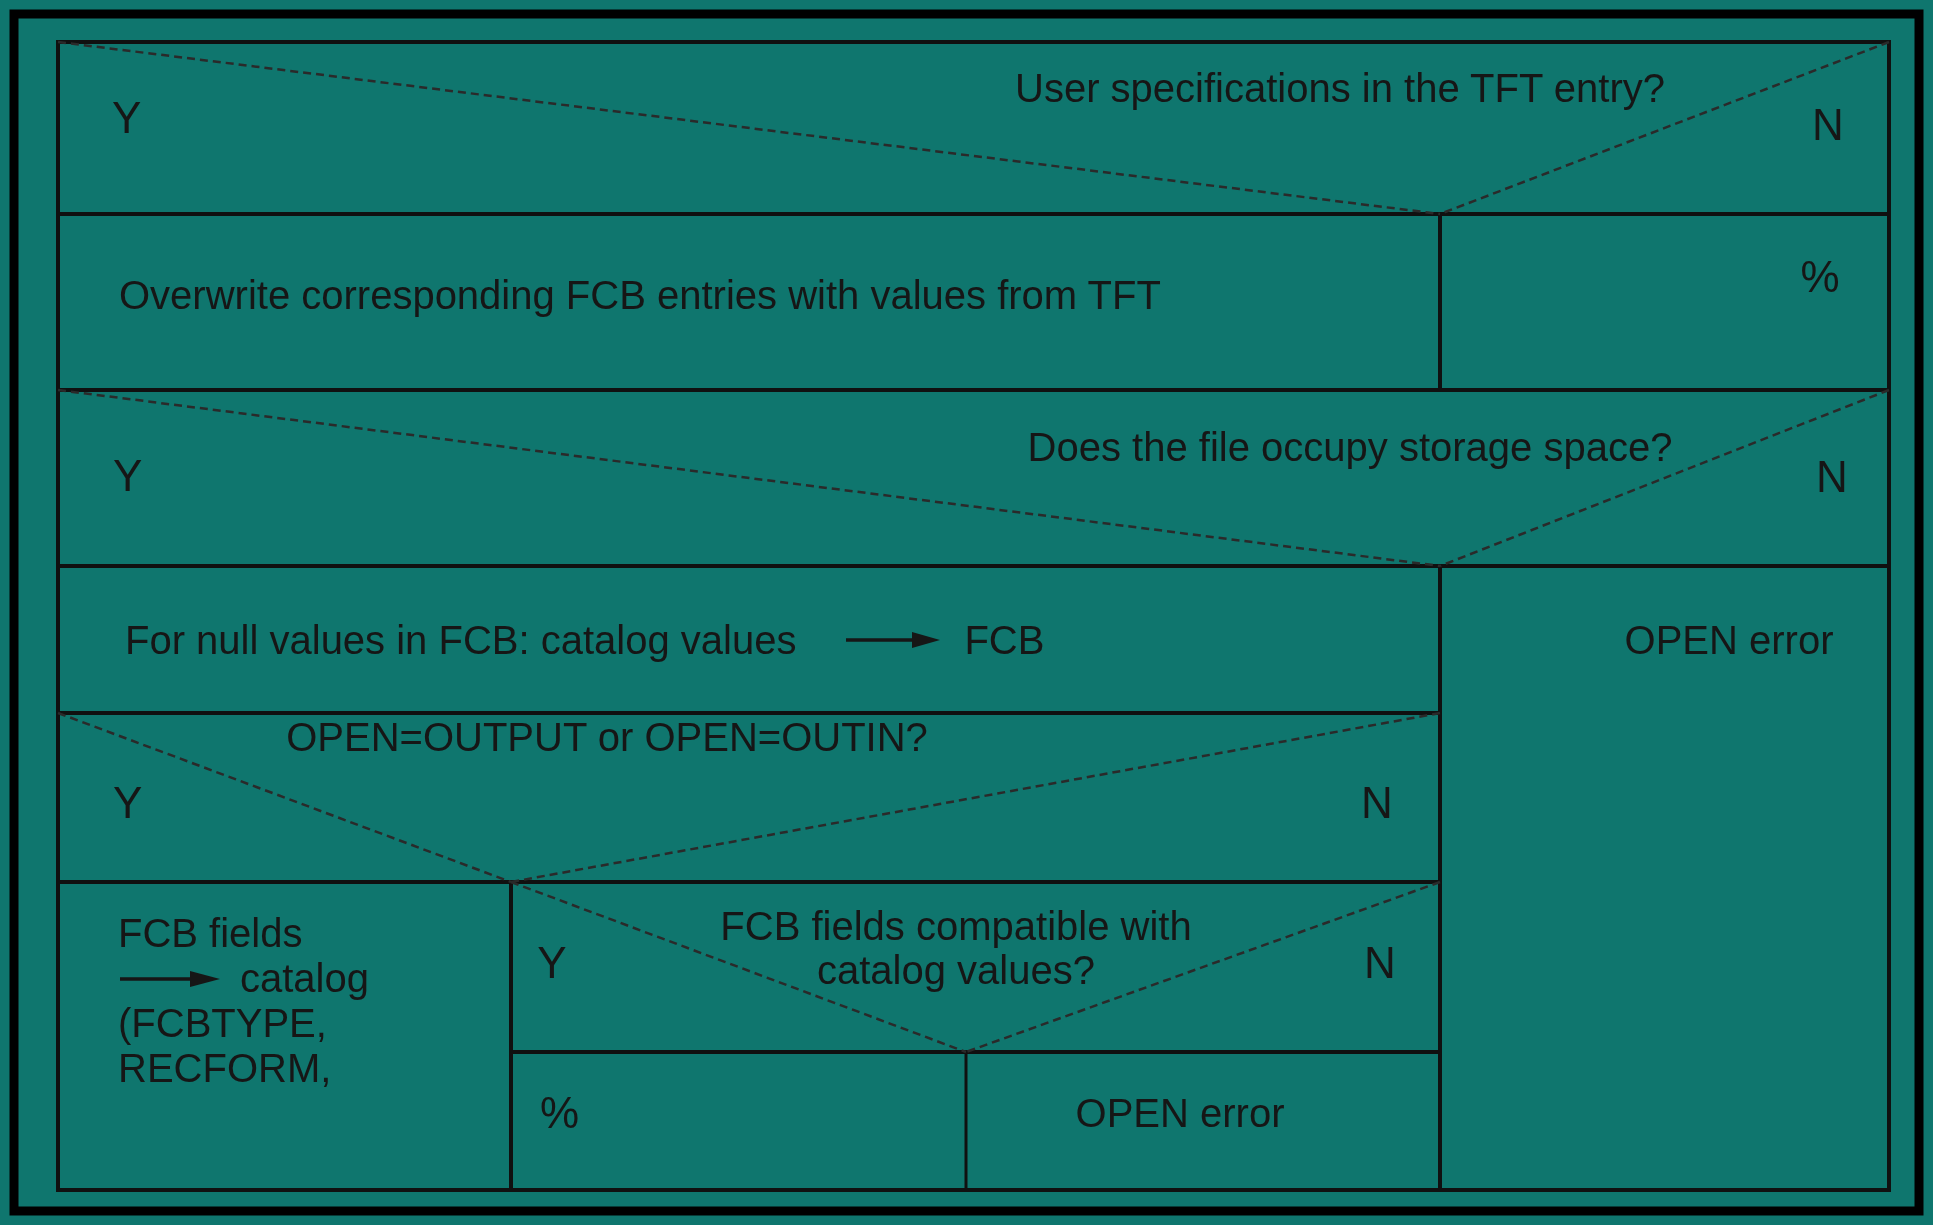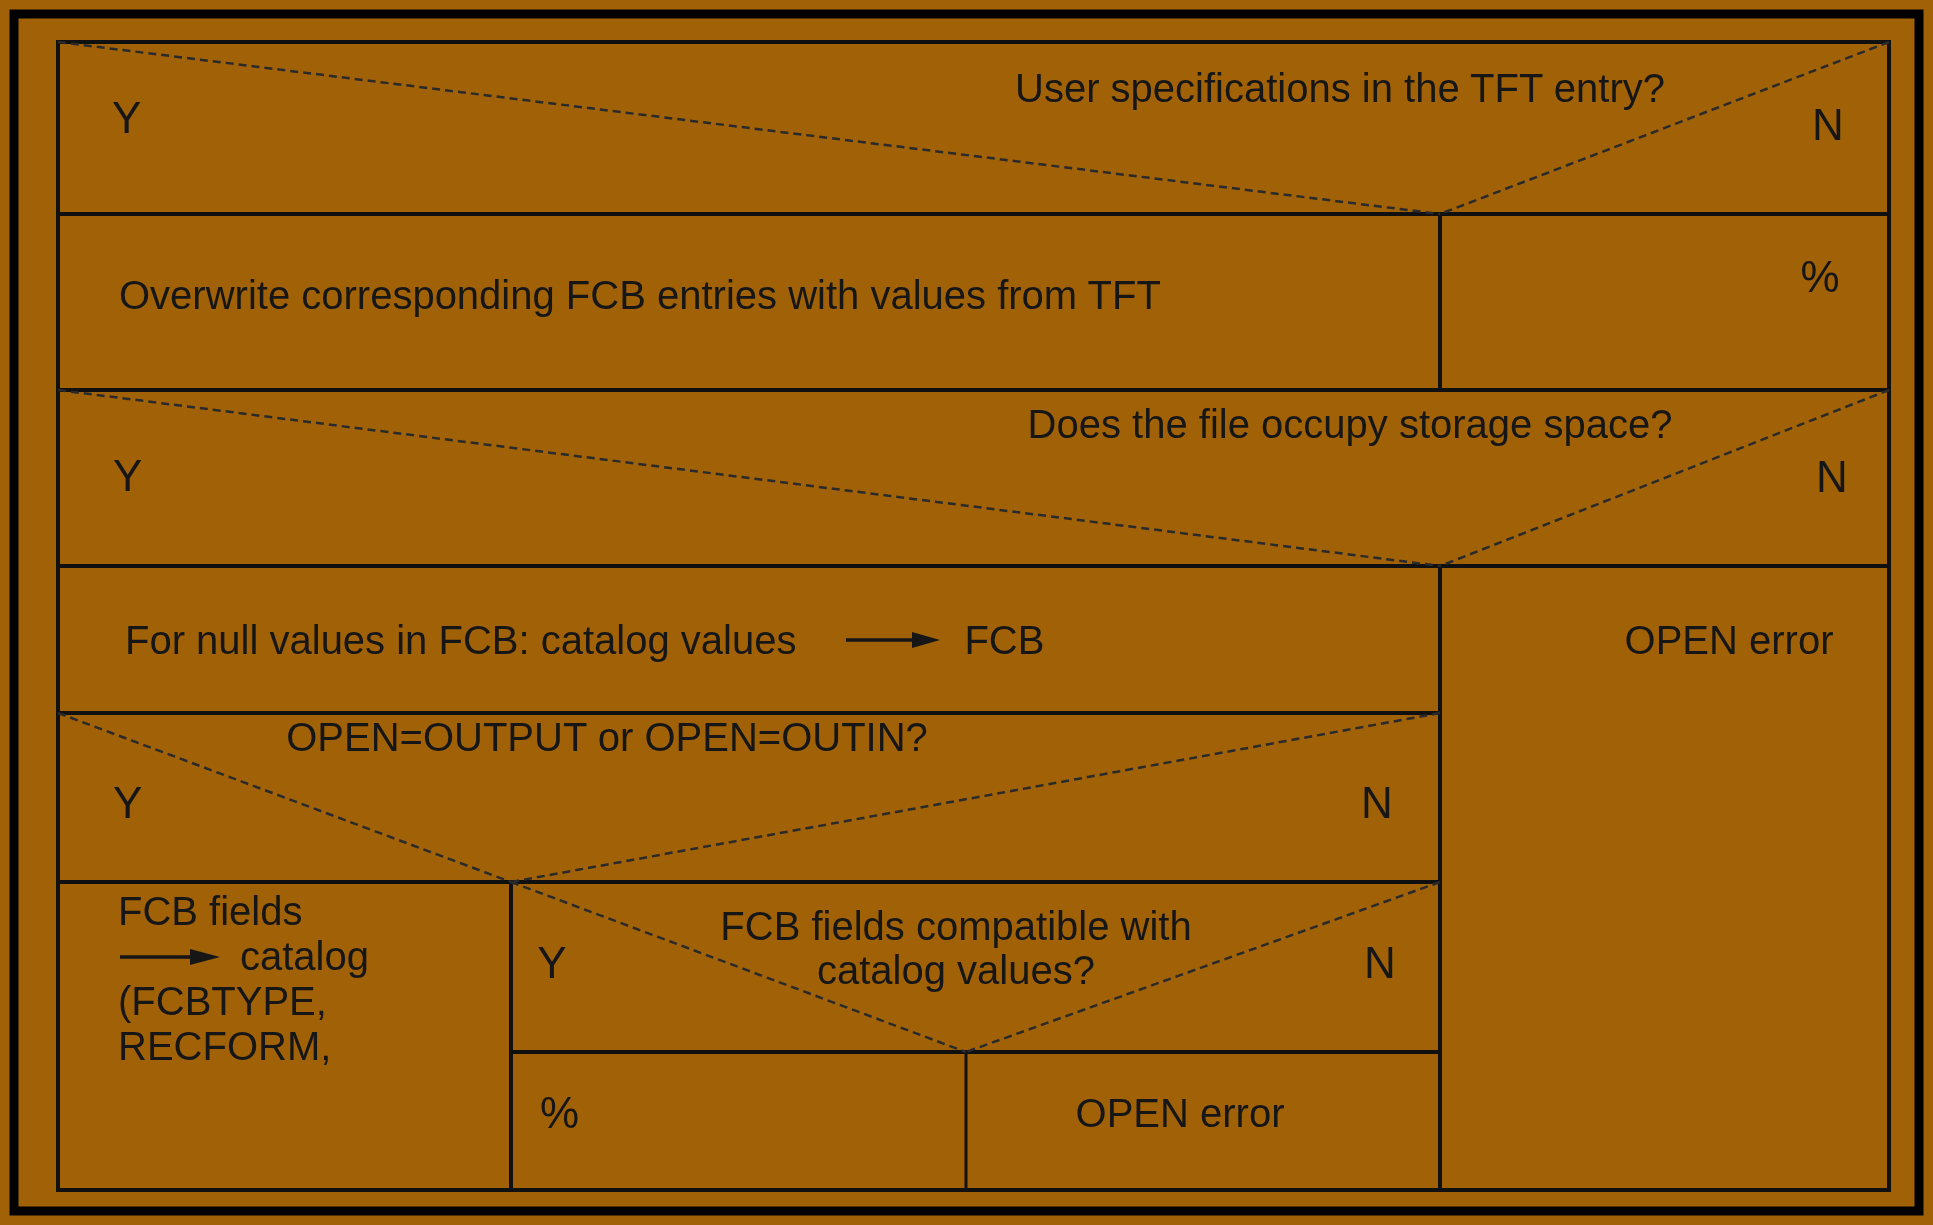--- a/index.html
+++ b/index.html
@@ -1,19 +1,19 @@
 <!DOCTYPE html>
 <html><head>
 <meta charset="utf-8">
 <style>
   html,body{margin:0;padding:0;background:#ffffff;}
   .canvas{
     position:relative;
     width:1933px;height:1225px;
-    background:#a16207;
+    background:#0f766e;
     font-family:"Liberation Sans", sans-serif;
     color:#161616;
     overflow:hidden;
   }
   .lines{position:absolute;left:0;top:0;width:1933px;height:1225px;}
   .txt{
     position:absolute;
     white-space:nowrap;
     font-size:40px;
     line-height:1.1;
@@ -63,40 +63,40 @@
     </g>
   </svg>
 
   <div class="txt center" style="left:1340px;top:88px;">User specifications in the TFT entry?</div>
   <div class="txt yn vcenter" style="left:112px;top:118px;">Y</div>
   <div class="txt yn center" style="left:1828px;top:125px;">N</div>
 
   <div class="txt vcenter" style="left:119px;top:295px;">Overwrite corresponding FCB entries with values from TFT</div>
   <div class="txt pct center" style="left:1820px;top:277px;">%</div>
 
-  <div class="txt center" style="left:1350px;top:424px;">Does the file occupy storage space?</div>
+  <div class="txt center" style="left:1350px;top:447px;">Does the file occupy storage space?</div>
   <div class="txt yn vcenter" style="left:113px;top:476px;">Y</div>
   <div class="txt yn center" style="left:1832px;top:477px;">N</div>
 
   <div class="txt vcenter flexrow" style="left:117px;top:640px;margin-left:8px;">
     <span>For null values in FCB: catalog values</span>
     <svg class="arrow-icon" style="margin:0 24px 0 48px;" width="96" height="24" viewBox="0 0 96 24">
       <line x1="2" y1="12" x2="70" y2="12" stroke="#161616" stroke-width="3.5"></line>
       <polygon points="68,4 96,12 68,20" fill="#161616"></polygon>
     </svg>
     <span>FCB</span>
   </div>
 
   <div class="txt center" style="left:1729px;top:640px;">OPEN error</div>
 
   <div class="txt center" style="left:607px;top:737px;">OPEN=OUTPUT or OPEN=OUTIN?</div>
   <div class="txt yn vcenter" style="left:113px;top:803px;">Y</div>
   <div class="txt yn center" style="left:1377px;top:803px;">N</div>
 
-  <div class="txt fcb-col" style="left:118px;top:889px;">
+  <div class="txt fcb-col" style="left:118px;top:911px;">
     <div class="line">FCB fields</div>
     <div class="line flexrow">
       <svg class="arrow-icon" width="102" height="24" viewBox="0 0 102 24">
         <line x1="2" y1="12" x2="74" y2="12" stroke="#161616" stroke-width="3.5"></line>
         <polygon points="72,4 102,12 72,20" fill="#161616"></polygon>
       </svg>
       <span style="margin-left:20px;">catalog</span>
     </div>
     <div class="line">(FCBTYPE,</div>
     <div class="line">RECFORM,</div>

